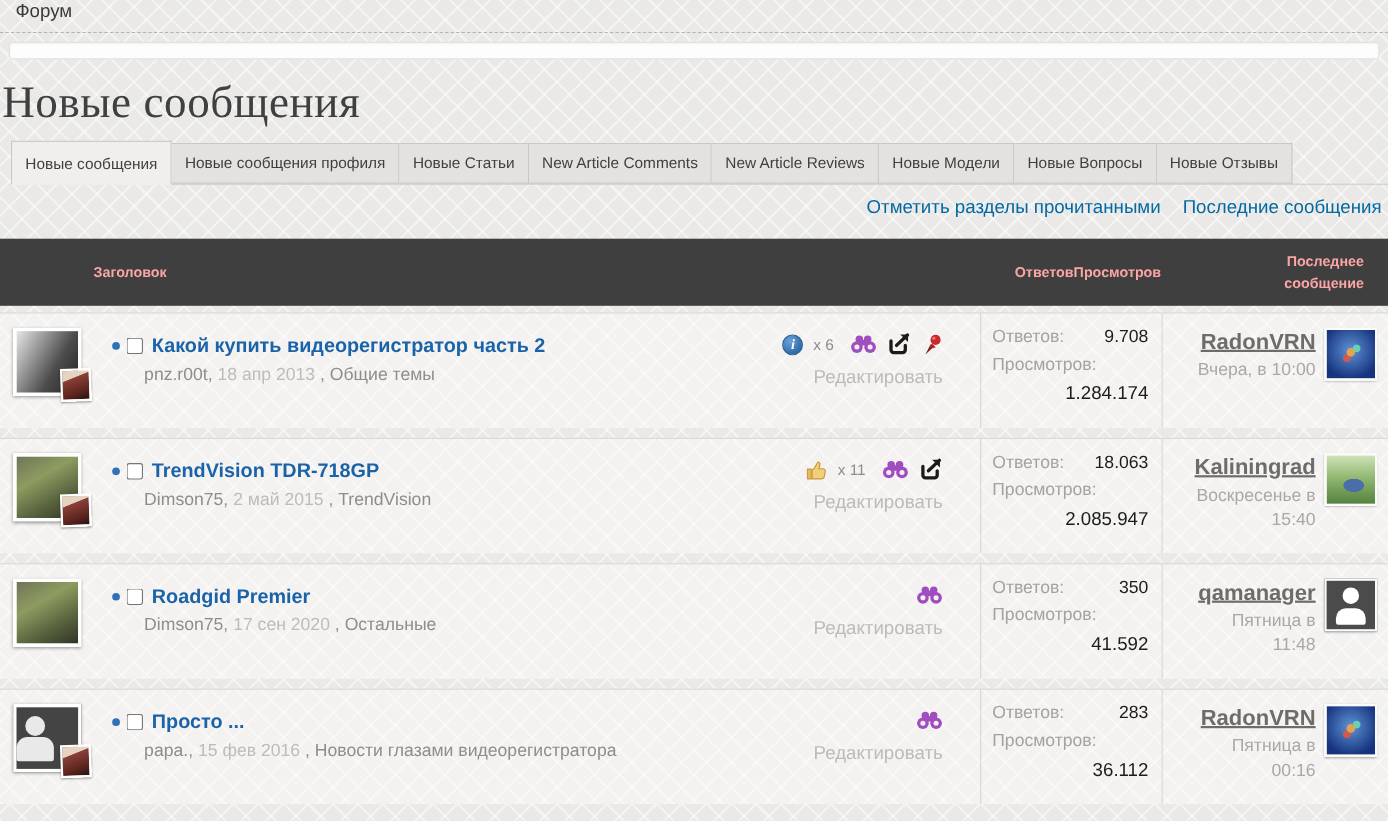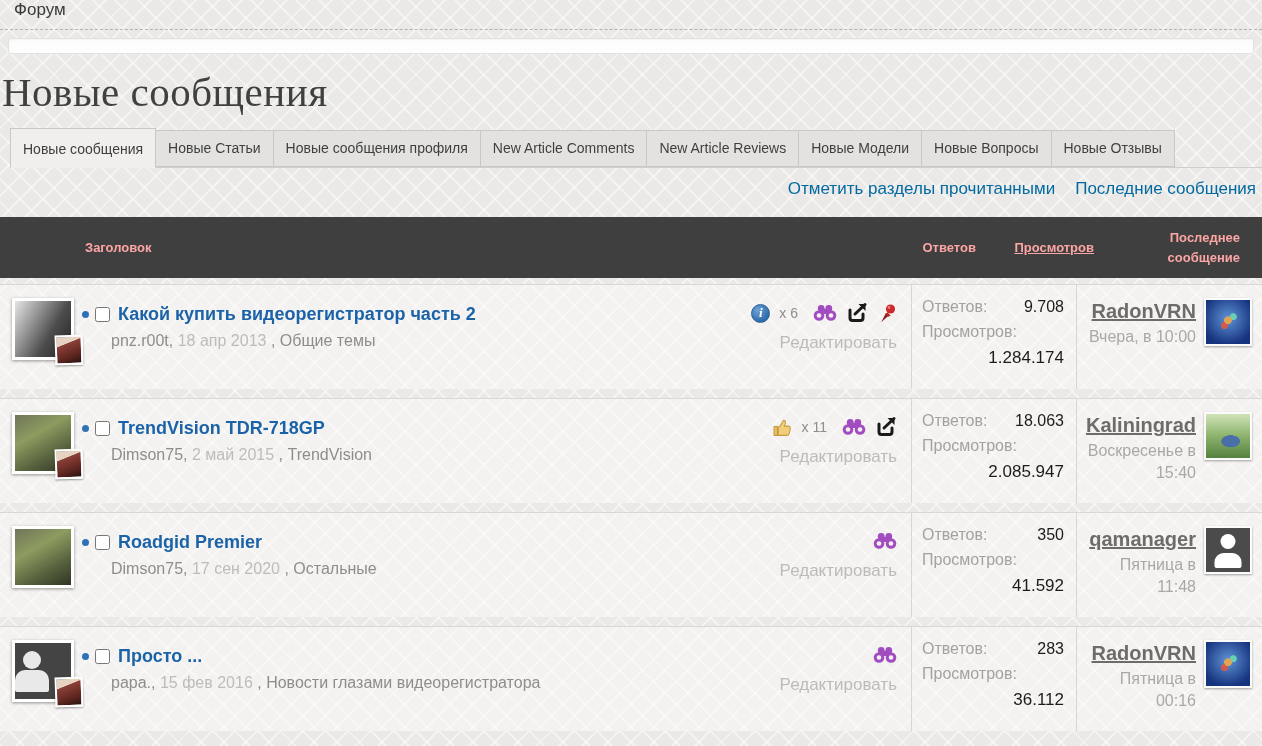--- a/index.html
+++ b/index.html
@@ -23,27 +23,27 @@
   .tab:first-child { border-left:1px solid #c9c8c6; }
   .tab.active { background:#f0efed; padding-top:12px; margin-bottom:-1px; border-bottom:1px solid #f0efed; }
 
   .quick-links { display:flex; justify-content:flex-end; gap:20px; padding:11px 6px 10px; font-size:17px; color:#0369a1; }
   .quick-links span { cursor:pointer; }
 
   
   .thead { display:flex; align-items:center; height:61px; background:#3f3f3f; color:#fca5a5; font-size:13px; font-weight:bold; margin-top:8px; }
   .thead .th-title { padding-left:85px; flex:1; }
   .thead .th-replies { width:90px; text-align:right; }
-  .thead .th-views  { width:118px; text-align:right;text-decoration:underline; }
+  .thead .th-views  { width:118px; text-align:left; }
   .thead .th-last   { width:168px; text-align:right; padding-right:22px; line-height:1.5; }
 
   
   .row { display:flex; background:#f3f2f0; border-top:1px solid #d9d8d6; margin-top:9px; min-height:105px;
          background-image: repeating-linear-gradient(45deg, rgba(255,255,255,.4) 0 2px, transparent 2px 16px),
-                           repeating-linear-gradient(-45deg, rgba(255,255,255,.4) 0 2px, transparent 2px 16px); }
+                           repeating-linear-gradient(-45deg, rgba(255,255,255,.4) 0 2px, transparent 2px 16px); gap: 20px; }
   .row:first-of-type { margin-top:6px; }
 
   .thumb-wrap { position:relative; width:62px; height:62px; margin:13px 8px 0 12px; background:#888; border:3px solid #fff; box-shadow:0 1px 3px rgba(0,0,0,.4); flex:none; }
   .thumb-photo-bw  { background:linear-gradient(120deg,#e6e6e6 0%,#9c9c9c 30%,#4c4c4c 62%,#232323 100%); }
   .thumb-dragon    { background:linear-gradient(150deg,#6f7459 0%,#8d9c60 35%,#56613d 70%,#2f3524 100%); }
   .thumb-silhouette{ background:#444; }
   .thumb-silhouette::before { content:""; position:absolute; top:8px; left:8px; width:18px; height:18px; border-radius:50%; background:#e9e9e9; }
   .thumb-silhouette::after  { content:""; position:absolute; top:27px; left:0px; width:34px; height:22px; border-radius:10px 10px 2px 2px; background:#e9e9e9; }
   .thumb-overlay { position:absolute; right:-12px; bottom:-8px; width:28px; height:30px; border:2px solid #fff; box-shadow:0 1px 2px rgba(0,0,0,.4); transform:rotate(-2deg);
                    background:linear-gradient(160deg,#e6d3c2 0%,#e6d3c2 28%,#8a4038 30%,#5c241e 72%,#241310 100%); }
@@ -95,22 +95,22 @@
 <div class="breadcrumb-bar">
   <span>Форум</span>
 </div>
 
 <div class="top-strip"></div>
 
 <h1 class="page-title">Новые сообщения</h1>
 
 <div class="tabs" id="tabs">
     <div class="tab active">Новые сообщения</div>
+    <div class="tab">Новые сообщения профиля</div>
     <div class="tab">Новые Статьи</div>
-    <div class="tab">Новые сообщения профиля</div>
     <div class="tab">New Article Comments</div>
     <div class="tab">New Article Reviews</div>
     <div class="tab">Новые Модели</div>
     <div class="tab">Новые Вопросы</div>
     <div class="tab">Новые Отзывы</div>
   </div>
 
 <div class="quick-links">
   <span>Отметить разделы прочитанными</span>
   <span>Последние сообщения</span>

